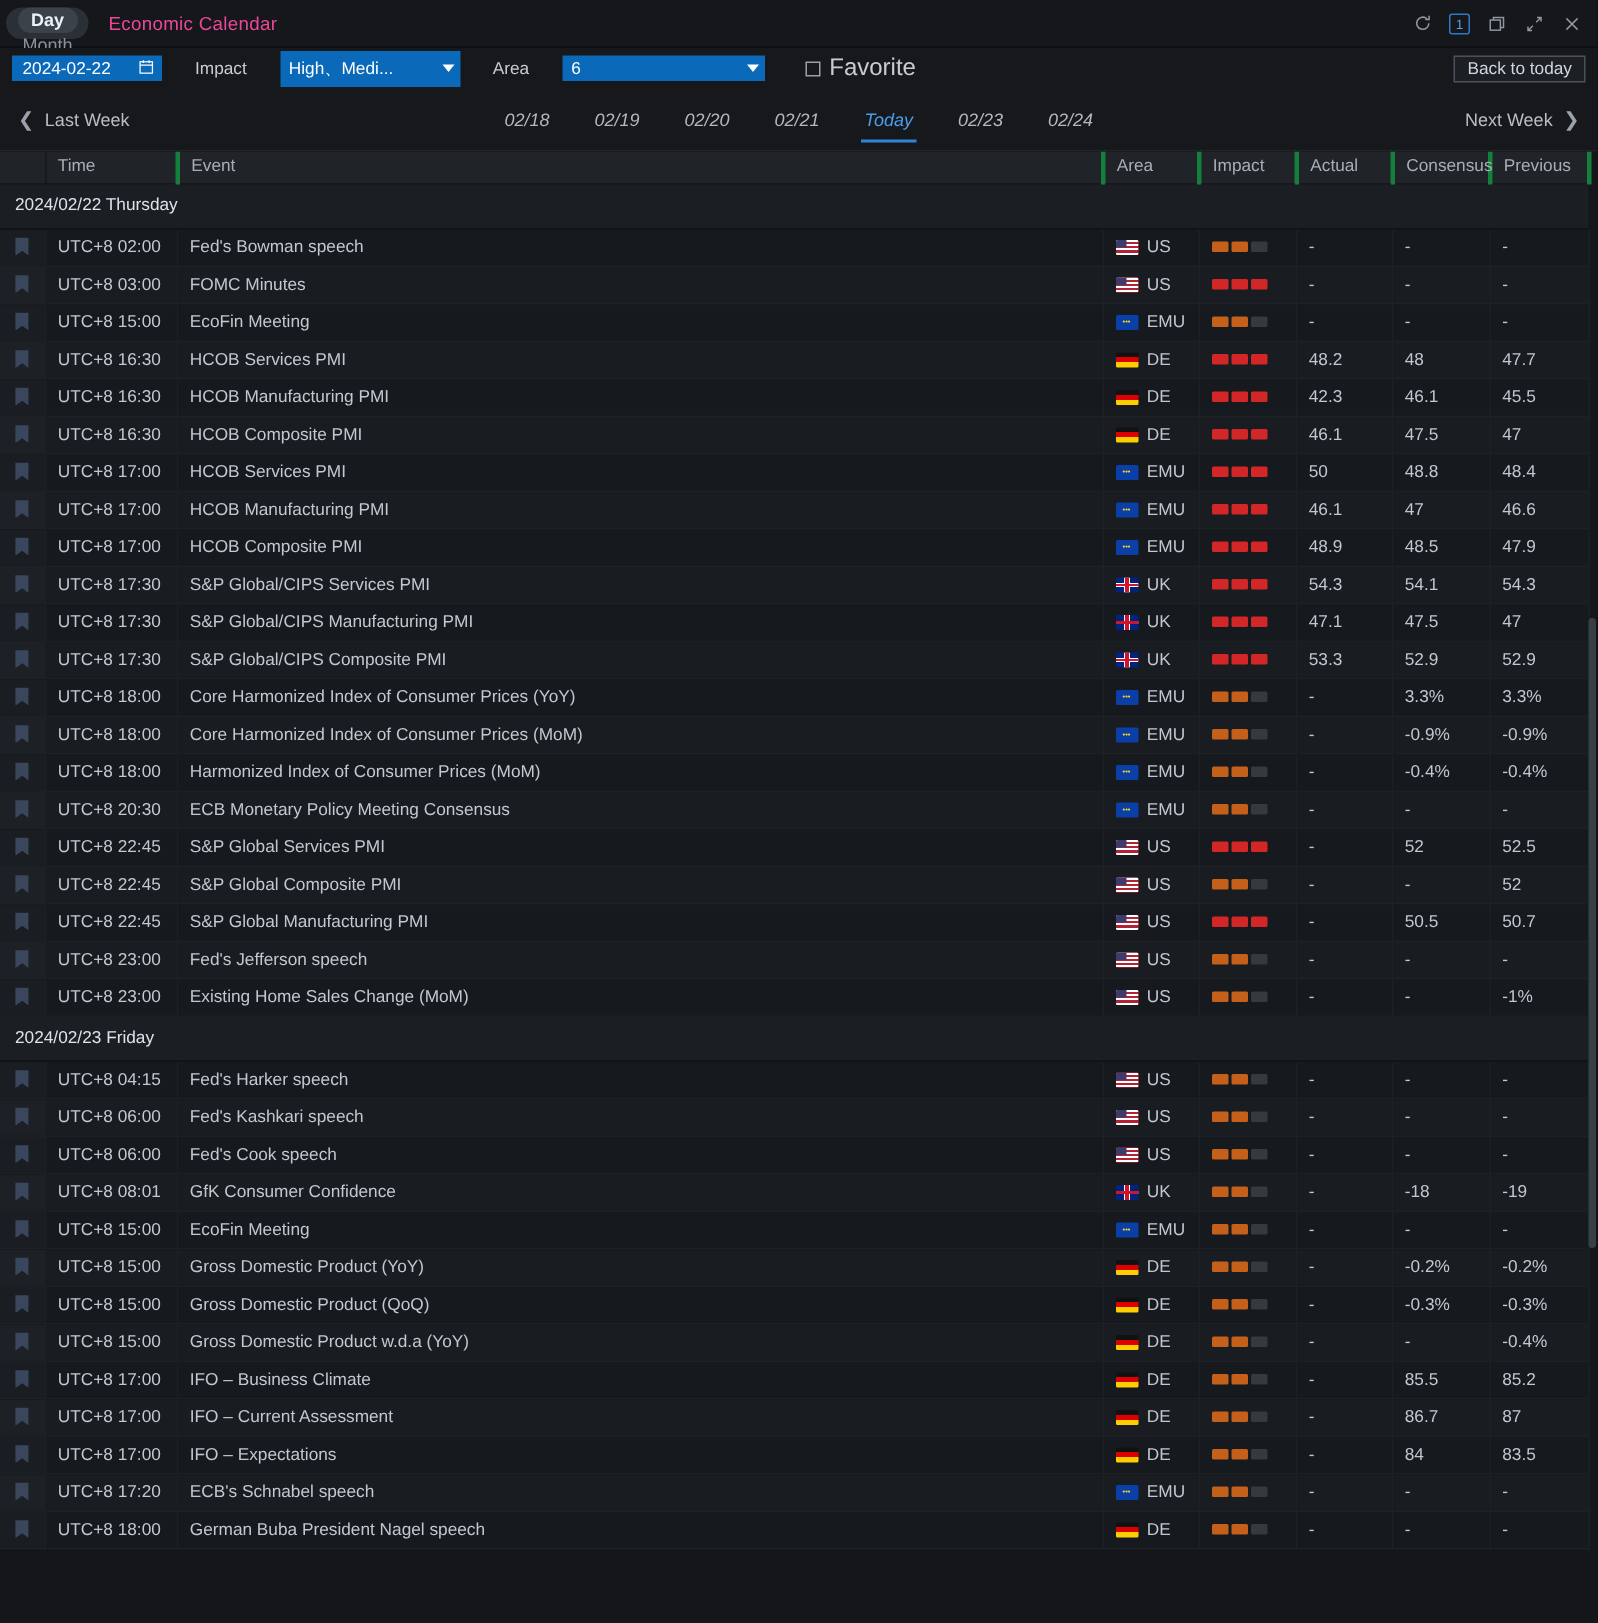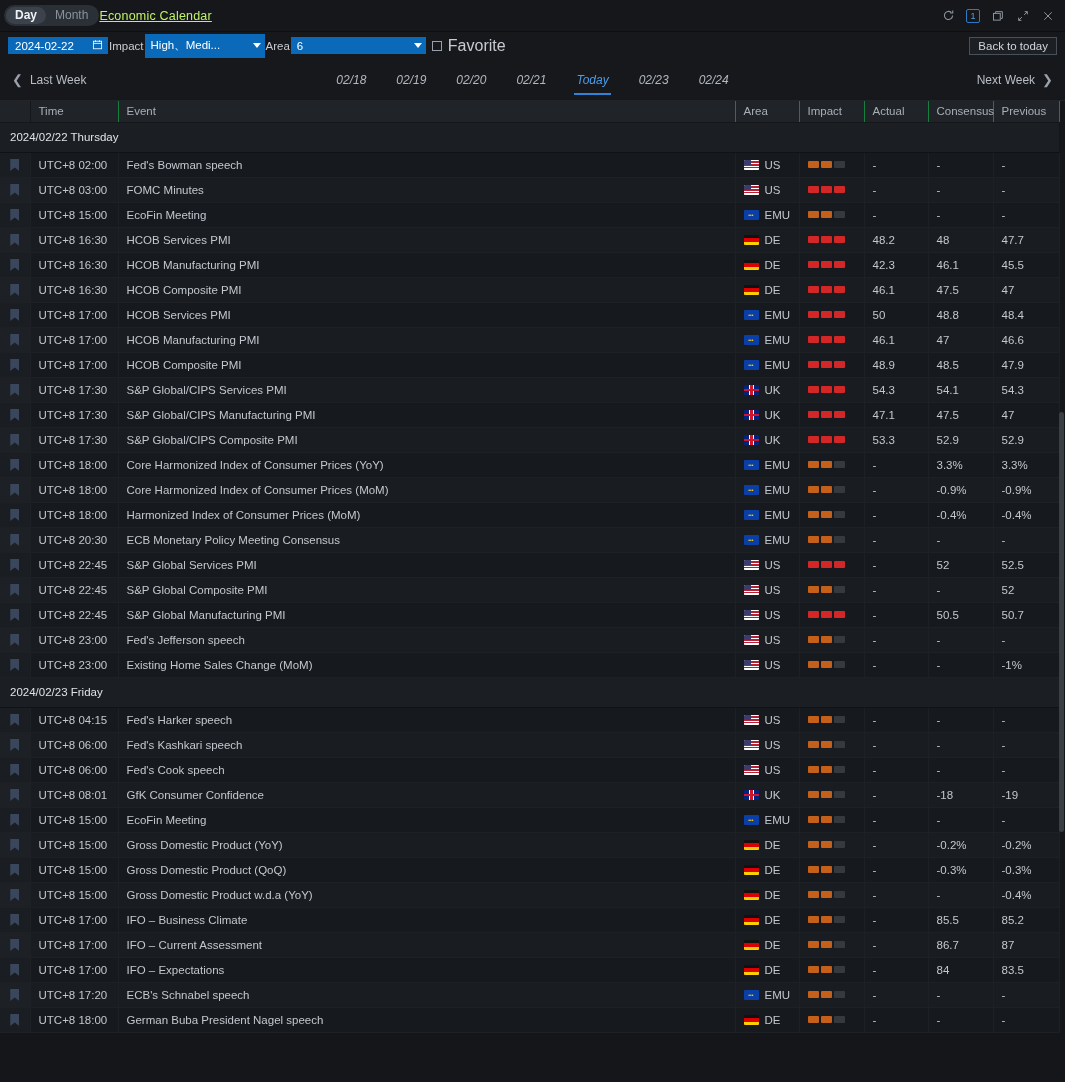--- a/index.html
+++ b/index.html
@@ -12,42 +12,42 @@
   }
   .app { width: 1065px; height: 1082px; display: flex; flex-direction: column; background: #16181c; }
 
   
   .titlebar {
     height: 32px; background: #15171b; display: flex; align-items: center;
     padding: 0 6px 0 4px; border-bottom: 1px solid #0c0e11; flex: 0 0 32px;
   }
   .seg {
     display: flex; align-items: center; background: #2b2f36; border-radius: 11px;
-    height: 21px; padding: 0 2px;
+    height: 21px; padding: 0 2px; flex-direction: column;
   }
   .seg-item {
     font-size: 12px; padding: 0 9px; height: 17px; line-height: 17px;
     border-radius: 9px; color: #8c929c; cursor: pointer; white-space: nowrap;
   }
   .seg-item.active { background: #3c424b; color: #eef1f5; font-weight: bold; }
-  .app-title { font-size: 12.5px; color: #bef264; letter-spacing: .2px; text-decoration: underline; }
+  .app-title { font-size: 12.5px; color: #ec4899; margin-left: 13px; letter-spacing: .2px; }
   .tb-spacer { flex: 1; }
   .tb-icons { display: flex; align-items: center; gap: 10px; padding-right: 4px; }
   .tb-ico { width: 15px; height: 15px; display: flex; align-items: center; justify-content: center;
             color: #9097a1; cursor: pointer; }
   .tb-ico svg { display: block; }
   .win-count {
     width: 14px; height: 14px; border: 1px solid #2f79c4; border-radius: 2px; color: #5b9ede;
     font-size: 9px; line-height: 12px; text-align: center; cursor: pointer;
   }
 
   
   .filterbar {
     height: 27px; background: #16181c; display: flex; align-items: center;
-    padding: 0 8px 0 8px; gap: 1px; flex: 0 0 27px;
+    padding: 0 8px 0 8px; gap: 22px; flex: 0 0 27px;
   }
   .datebox {
     background: #0a69b8; color: #fff; font-size: 11.5px; height: 17px;
     display: flex; align-items: center; gap: 6px; padding: 0 5px 0 7px;
     cursor: pointer; min-width: 100px; justify-content: space-between;
   }
   .flab { font-size: 11.5px; color: #c9cdd4; }
   .dd {
     background: #0a69b8; color: #fff; font-size: 11.5px; height: 17px;
     display: flex; align-items: center; justify-content: space-between;
@@ -80,21 +80,21 @@
   .wk-day.active::after {
     content: ''; position: absolute; left: 0; right: 0; bottom: 6px; height: 2px; background: #2f84d8;
   }
   .chev { font-size: 13px; color: #9ba1aa; }
 
   
   .tablewrap { flex: 1; overflow: hidden; position: relative; background: #141619; }
   table.cal { width: 1059px; border-collapse: collapse; table-layout: fixed; }
   table.cal th {
     background: #202327; color: #a9aeb6; font-size: 11.5px; font-weight: normal;
-    text-align: left; height: 21px; padding: 0 0 0 8px; border-right: 1px solid #15803d;
+    text-align: left; height: 21px; padding: 0 0 0 8px; border-right: 3px solid #15803d;
     border-bottom: 1px solid #15171a;
   }
   table.cal th.c0 { width: 30px; padding: 0; border-right: 1px solid #15171a; }
   .col-time { width: 88px; } .col-event { width: 617px; }
   .col-area { width: 64px; } .col-impact { width: 65px; }
   .col-actual { width: 64px; } .col-cons { width: 65px; } .col-prev { width: 66px; }
 
   tr.daygroup td {
     background: #1b1e22; color: #dfe3e9; font-size: 11.5px; height: 30px;
     padding-left: 10px; border-bottom: 1px solid #101215;

